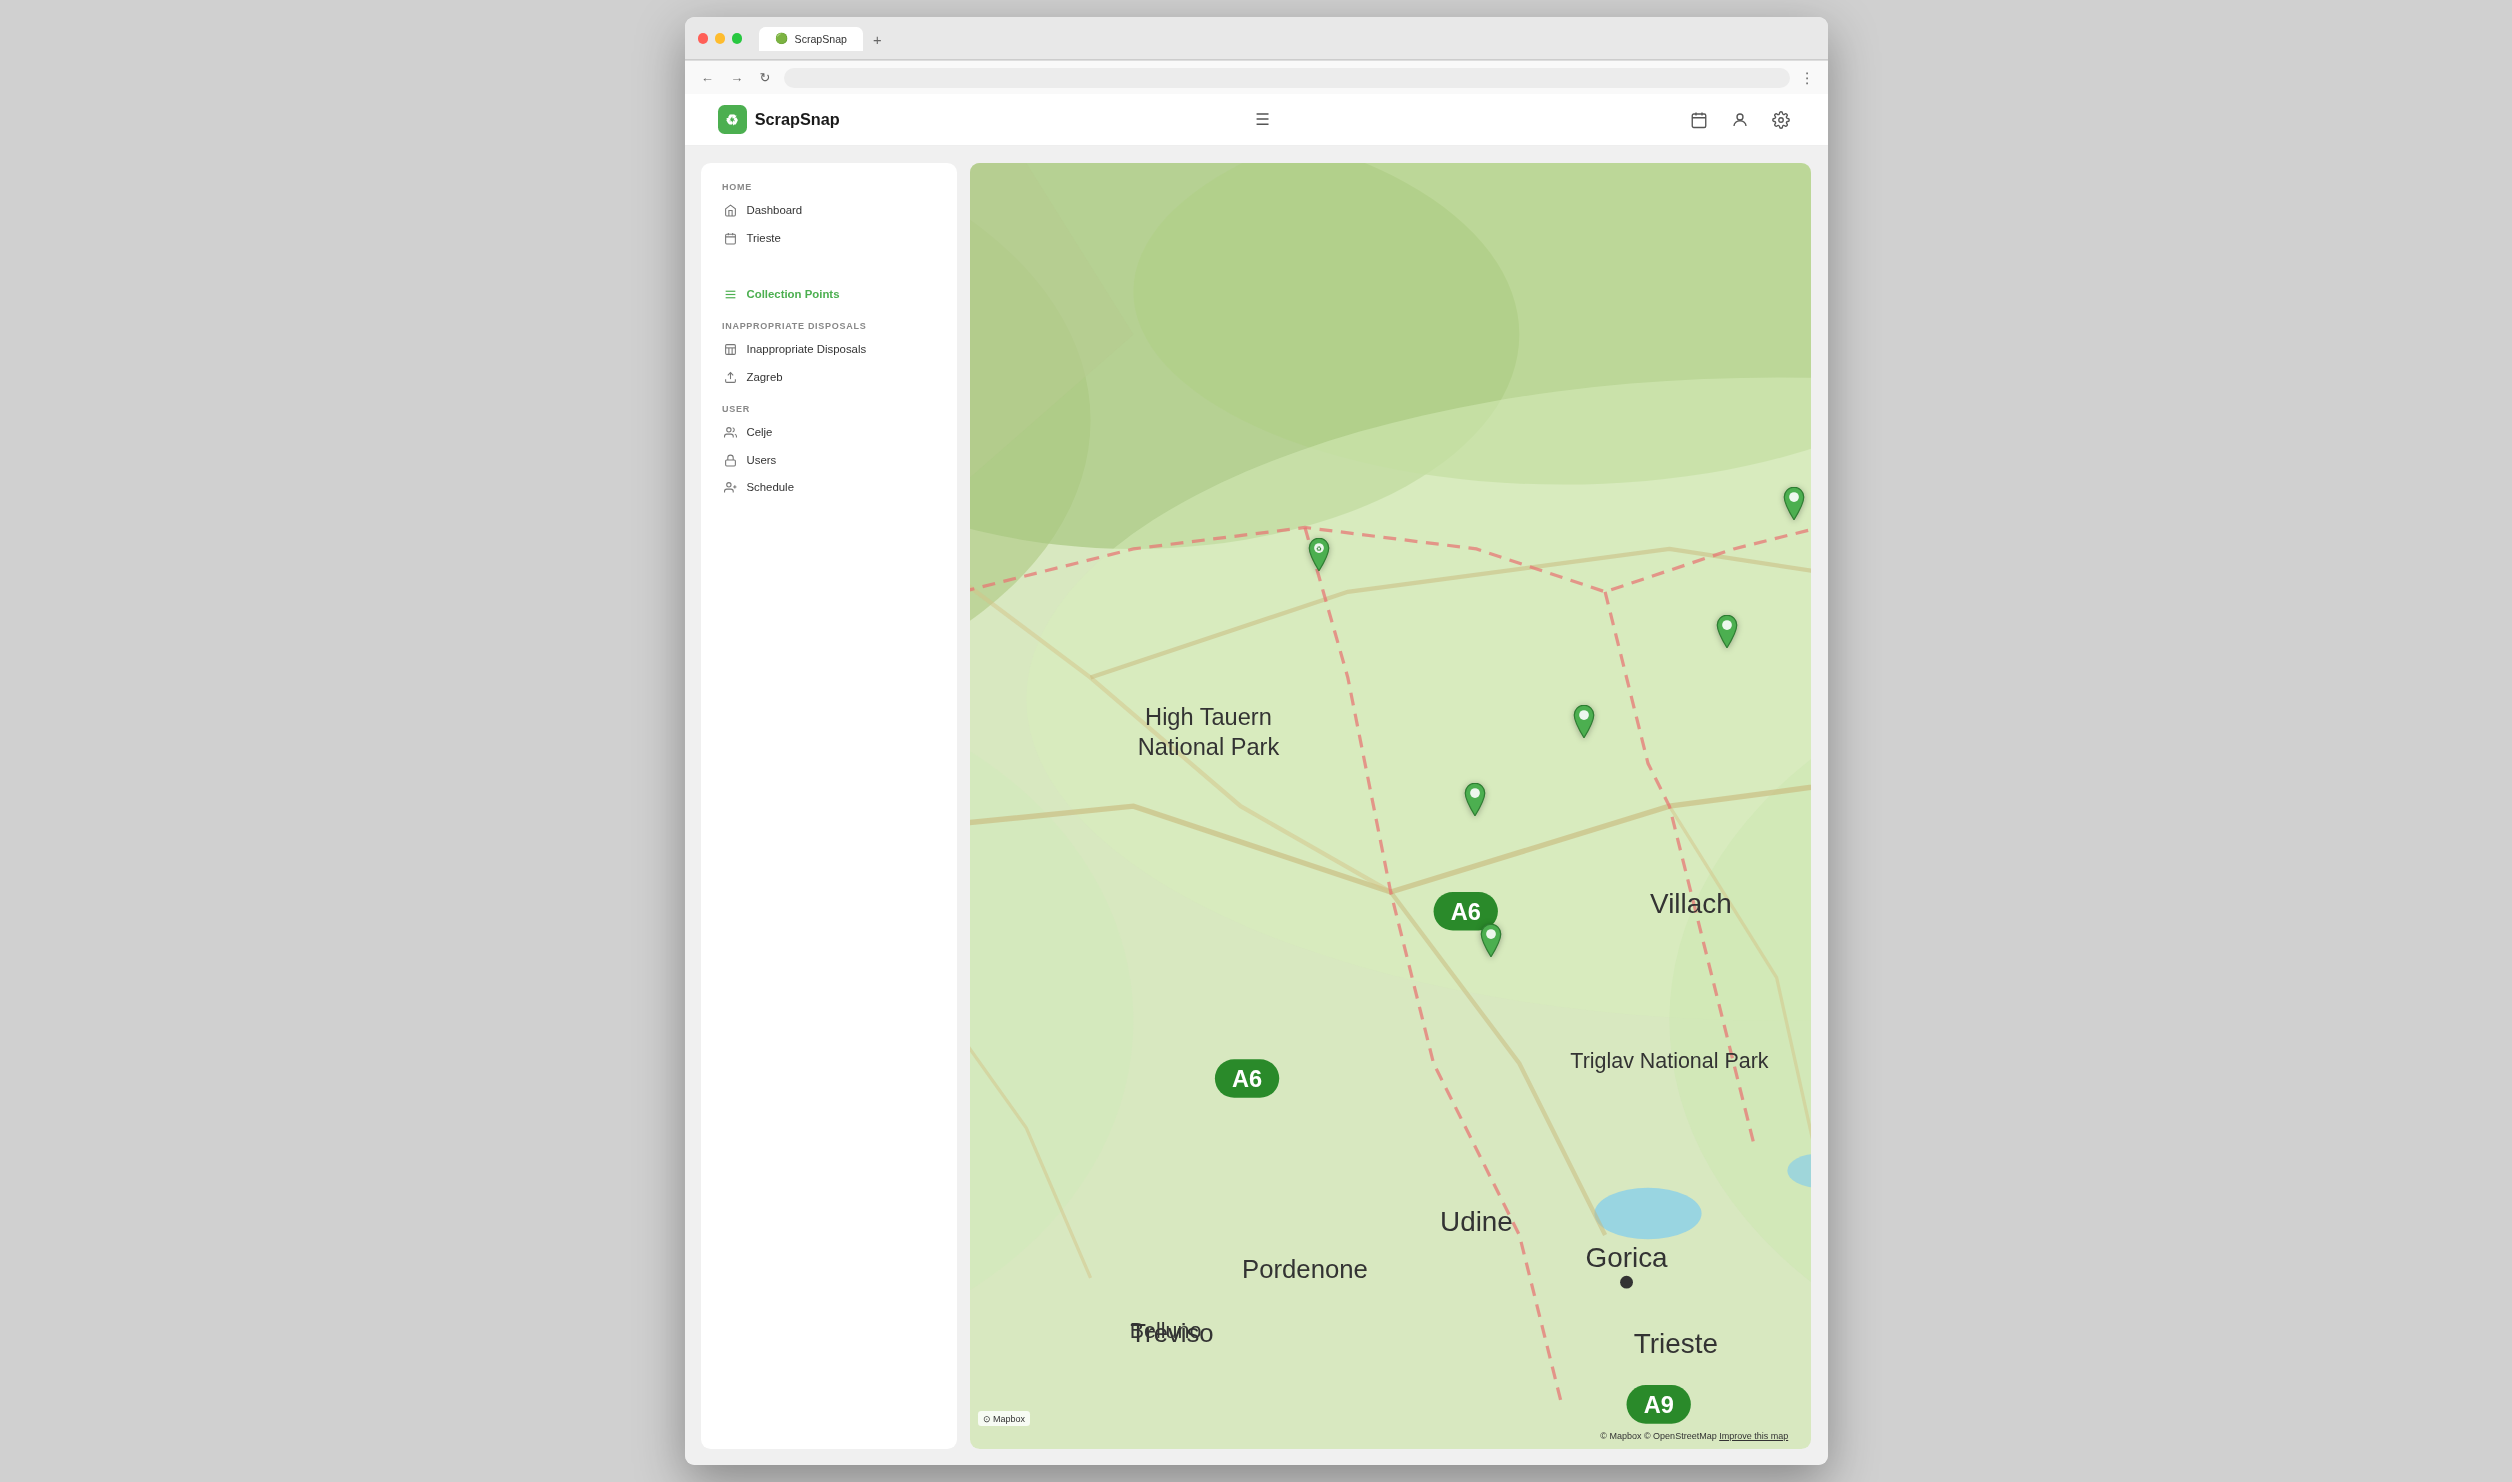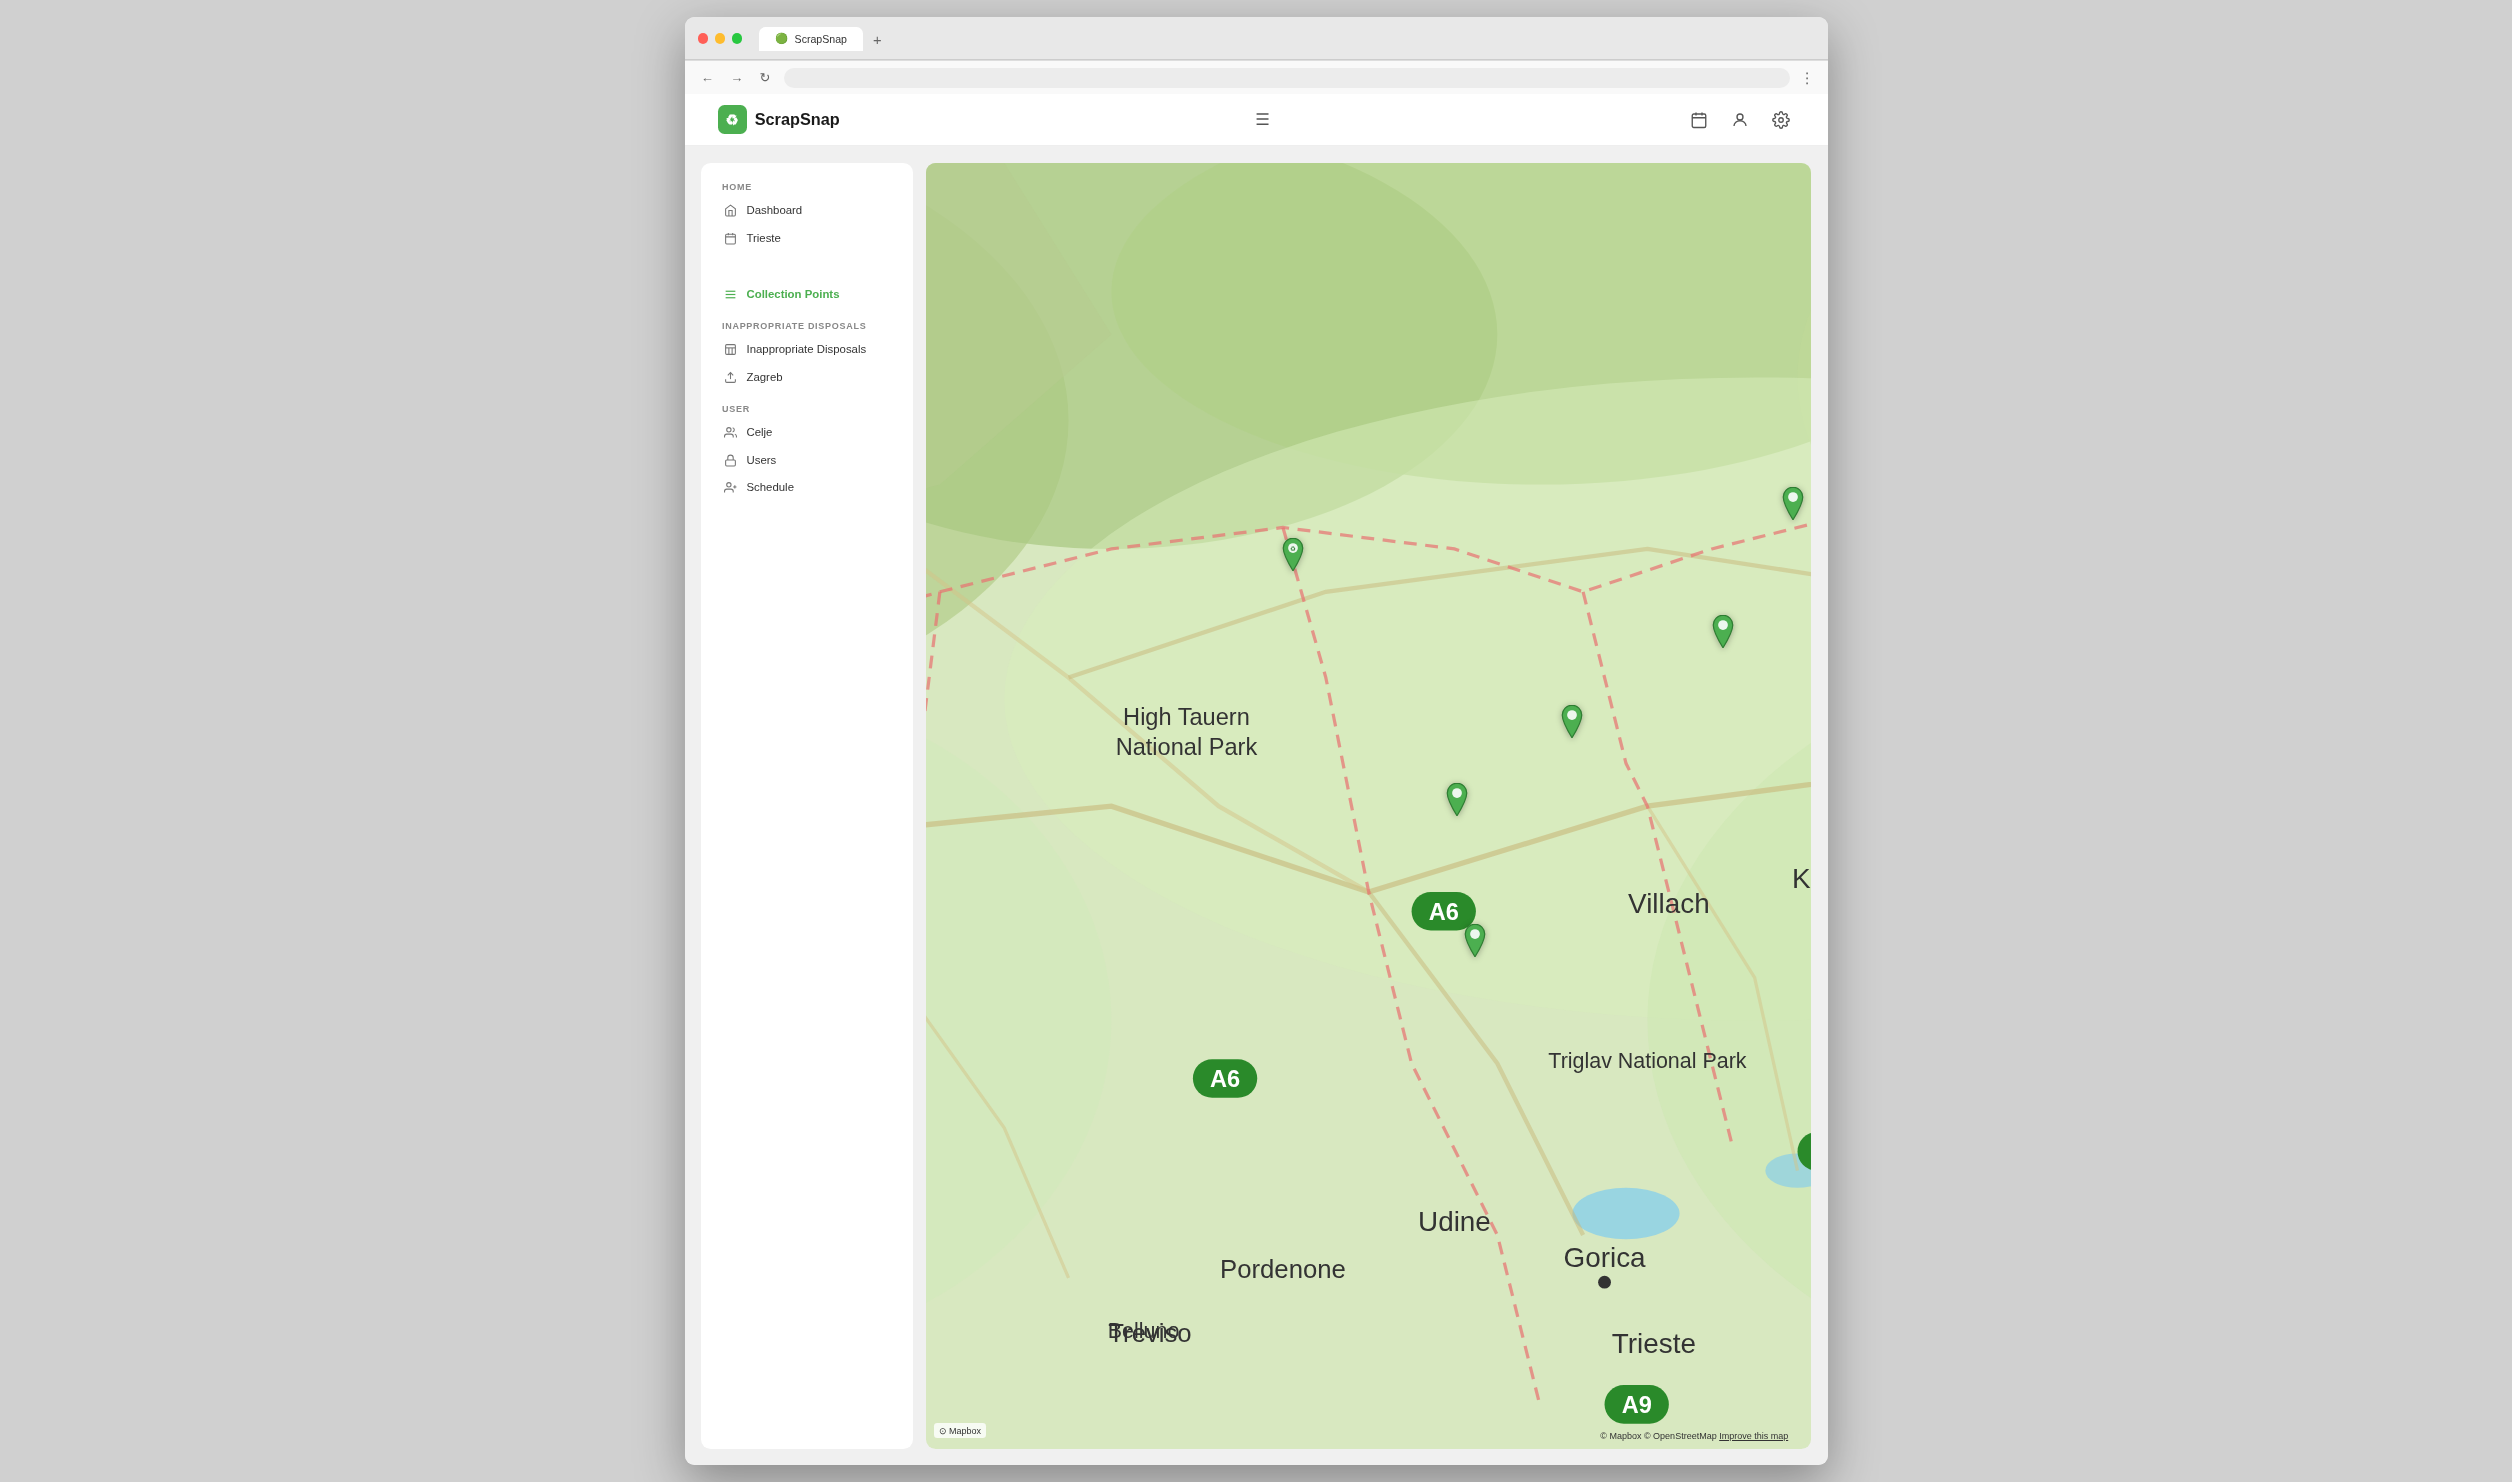--- a/index.html
+++ b/index.html
@@ -156,21 +156,21 @@
     .app-body {
       background: #f0f0f0;
       padding: 16.3px;
       display: flex;
       gap: 13px;
       min-height: calc(100vh - 163px);
     }
 
     
     .sidebar {
-      width: 212px;
+      width: 256px;
       background: #fff;
       border-radius: 9.8px;
       padding: 19.6px 13px;
       flex-shrink: 0;
     }
     .sidebar-section-label {
       font-size: 9px;
       font-weight: 700;
       color: #888;
       letter-spacing: 0.08em;
@@ -221,21 +221,21 @@
       transform: translate(-50%, -100%);
     }
     .pin-svg {
       width: 26px;
       height: 33px;
       filter: drop-shadow(0 1.6px 3.3px rgba(0,0,0,0.3));
     }
 
     .mapbox-logo {
       position: absolute;
-      bottom: 11px;
+      bottom: 23px;
       left: 8.2px;
       font-size: 9px;
       color: #333;
       background: rgba(255,255,255,0.8);
       padding: 2.4px 4.9px;
       border-radius: 3.3px;
     }
     .mapbox-credit {
       position: absolute;
       bottom: 8.2px;

